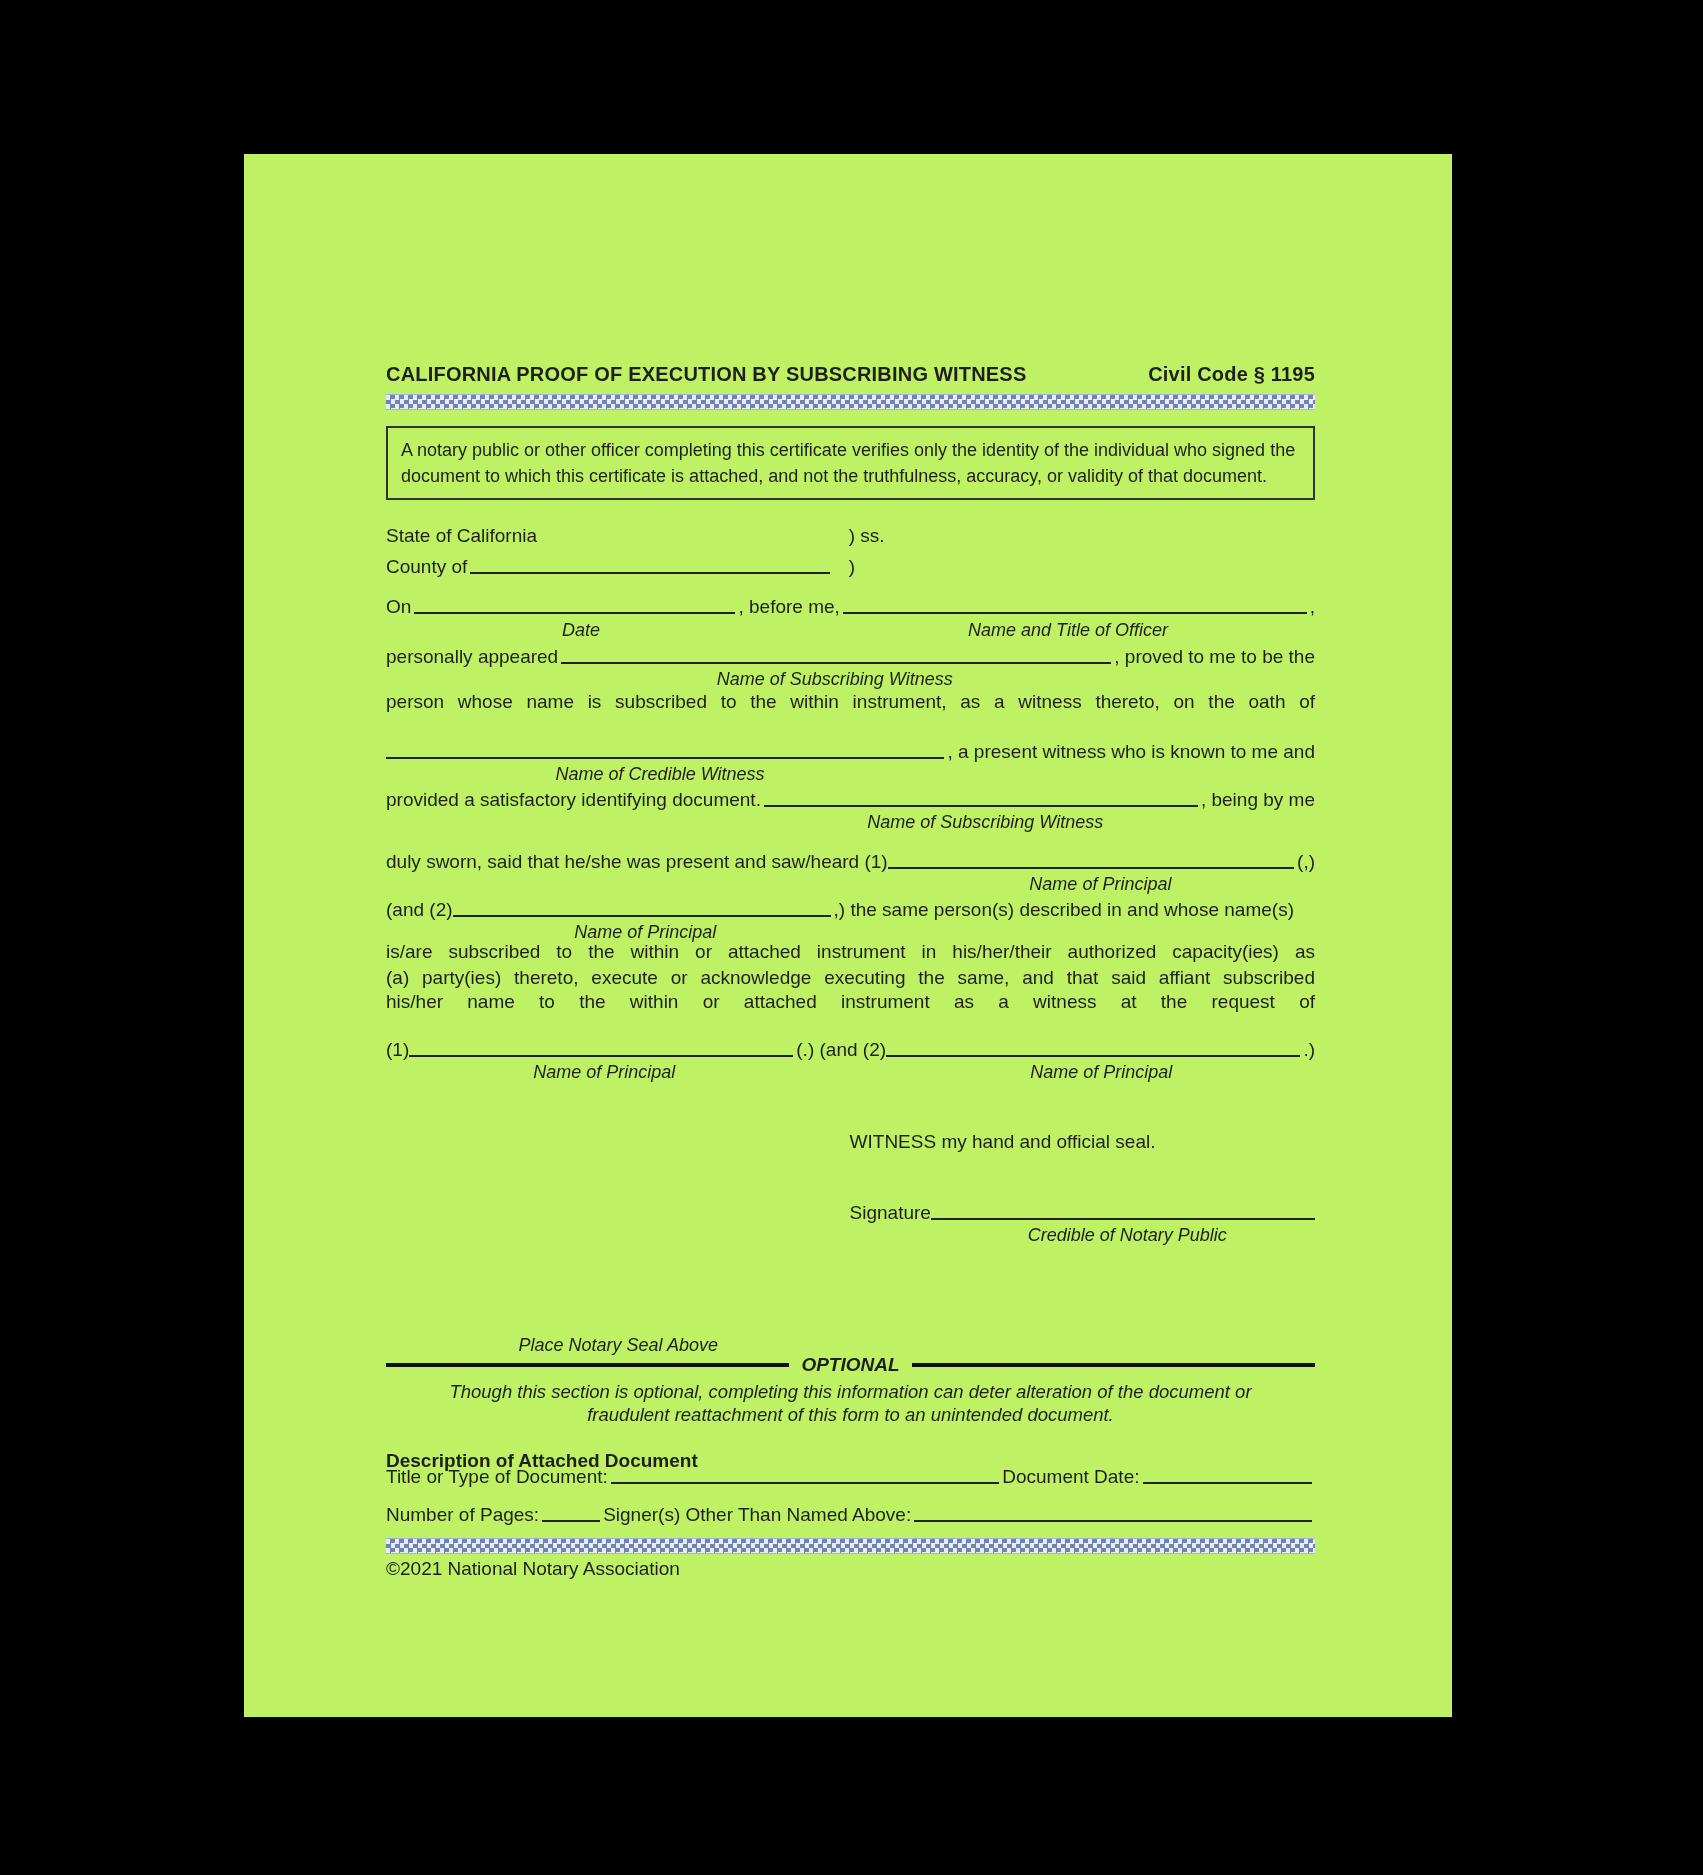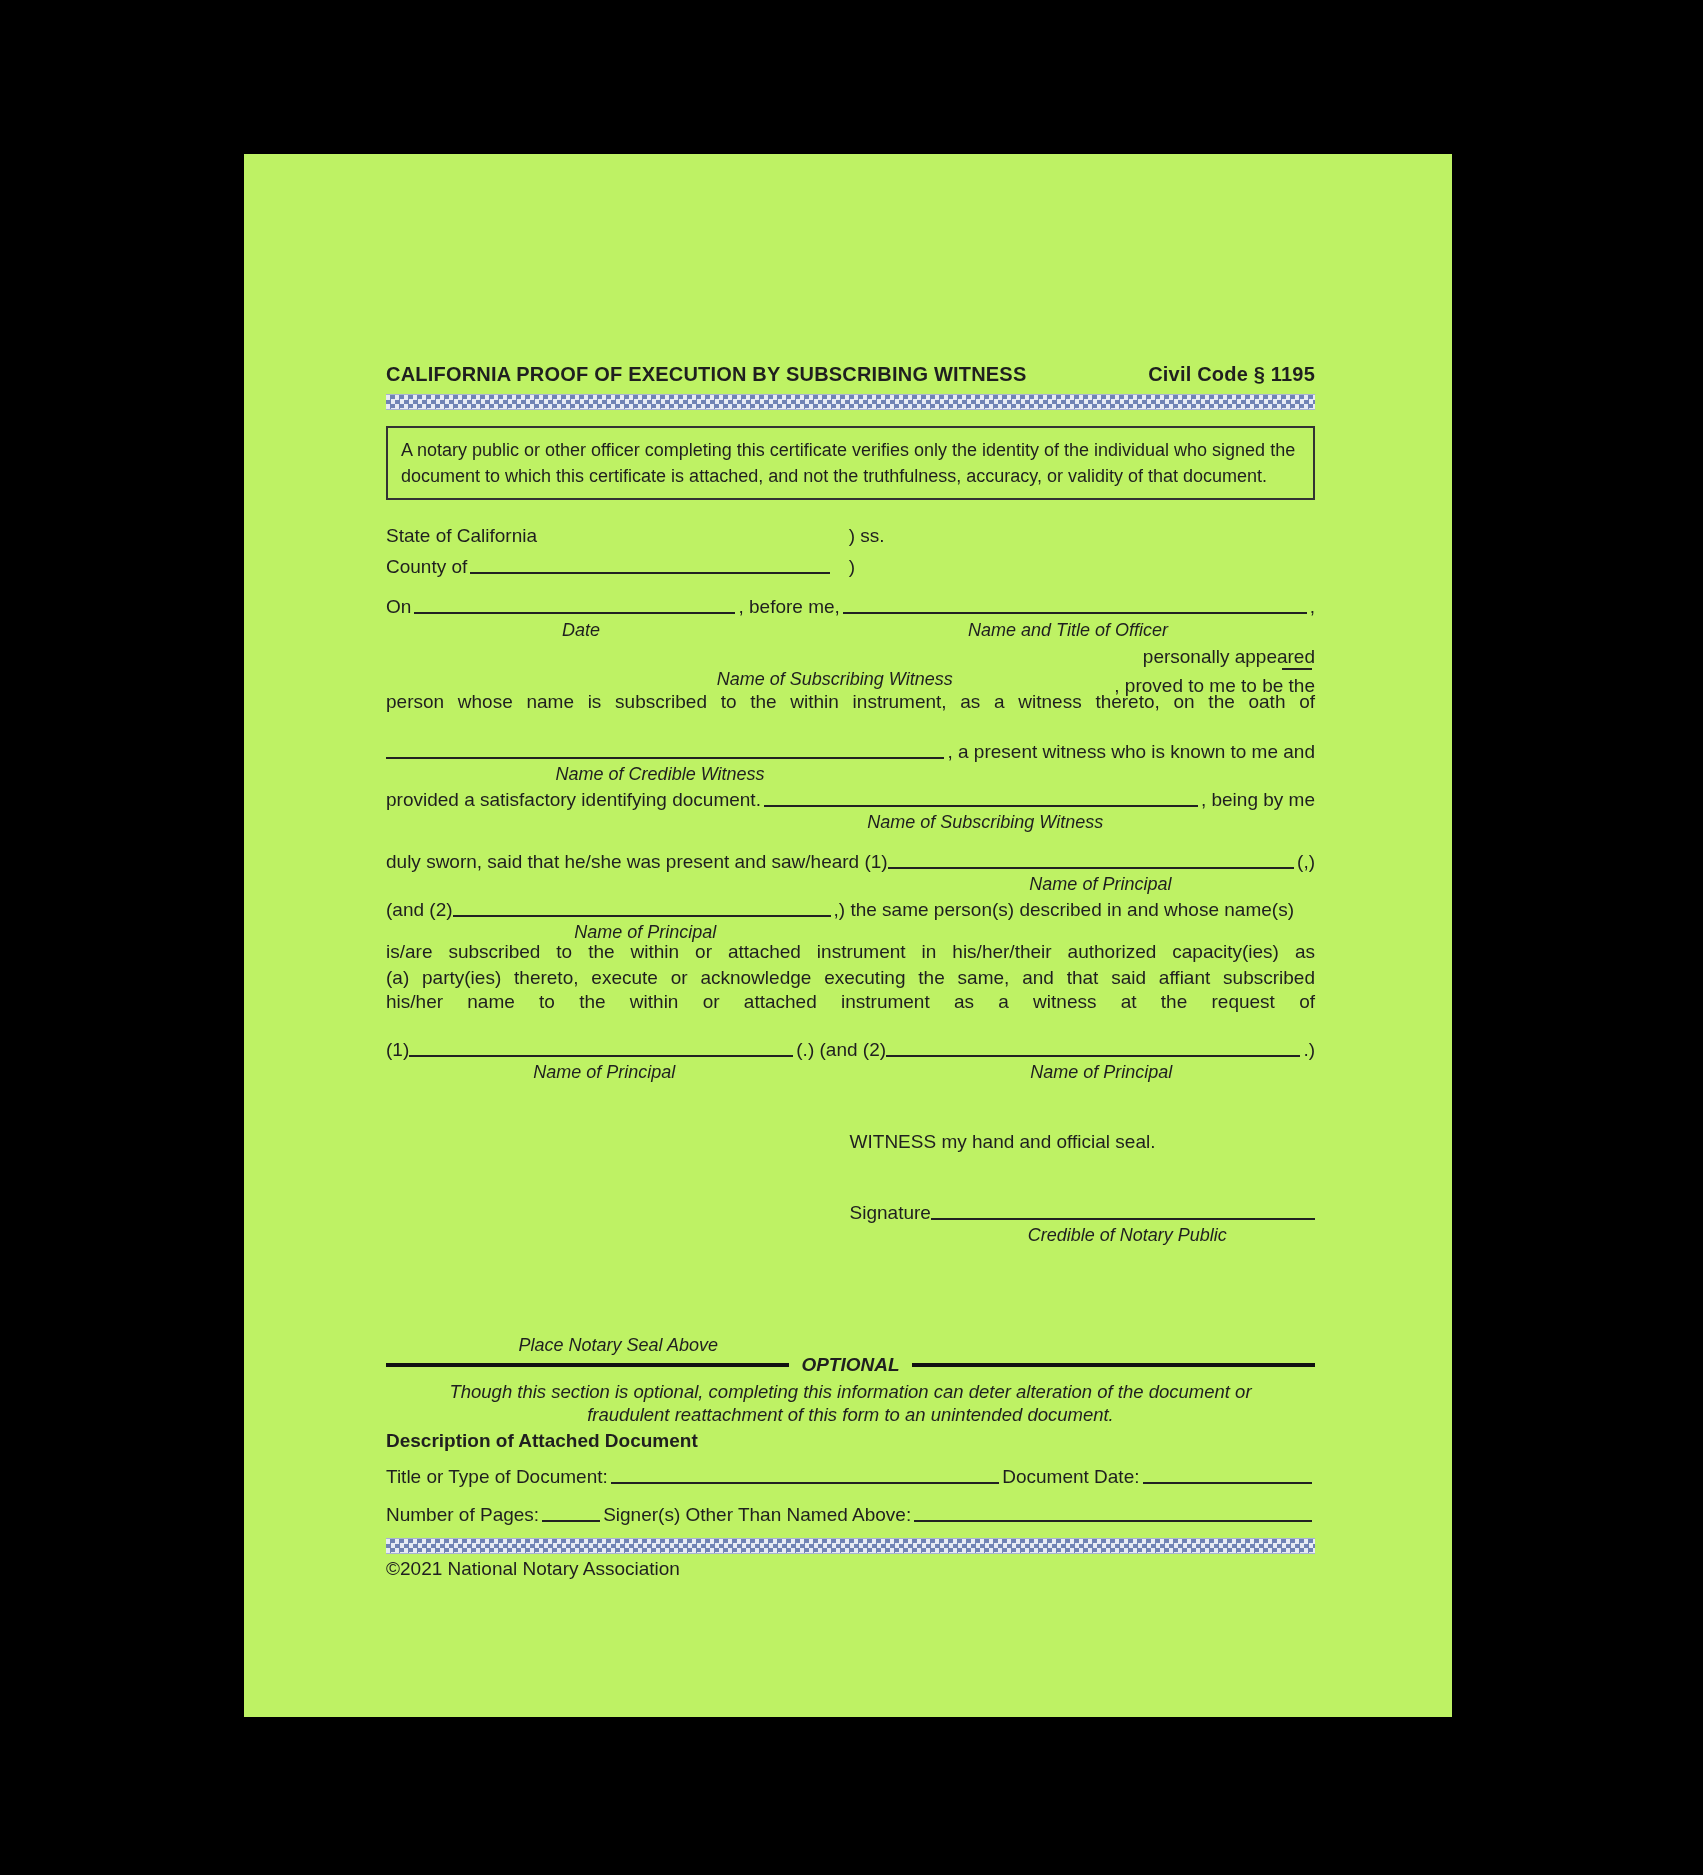--- a/index.html
+++ b/index.html
@@ -52,21 +52,21 @@
     position:absolute;left:0;right:0;display:flex;align-items:center;gap:12px;
   }
   .optrule .rule{flex:1 1 0;height:4px;background:#111;}
   .optrule .optlabel{
     font-weight:bold;font-style:italic;font-size:19px;white-space:nowrap;
   }
   .cnote{
     position:absolute;left:0;right:0;text-align:center;
     font-style:italic;font-size:18.5px;line-height:23px;
   }
-  .heading{position:absolute;left:0;right:0;font-size:19px;font-weight:bold;}
+  .heading{position:absolute;left:0;right:0;font-size:19px;font-weight:bold;margin-top:20px;}
   .indent50{padding-left:49.9%;}
   .copyright{position:absolute;left:0;right:0;font-size:19px;}
 </style>
 </head>
 <body>
 
 <div class="page">
   <div class="content">
 
     <div class="hdr" style="top:209px;">
@@ -94,21 +94,21 @@
       <span class="blank" style="flex-grow:315;"></span>
       <span class="t">, before me,</span>
       <span class="blank" style="flex-grow:455;"></span>
       <span class="t">,</span>
     </div>
     <div class="sub" style="top:465px;">
       <span class="sublabel" style="left:21%;">Date</span>
       <span class="sublabel" style="left:70.4%;margin-left:28px;">Name and Title of Officer</span>
     </div>
 
-    <div class="row" style="top:491px;flex-direction:column;">
+    <div class="row" style="top:491px;">
       <span class="t">personally appeared</span>
       <span class="blank"></span>
       <span class="t">, proved to me to be the</span>
     </div>
     <div class="sub" style="top:514px;">
       <span class="sublabel" style="left:48.3%;">Name of Subscribing Witness</span>
     </div>
 
     <div class="jline" style="top:536px;">person whose name is subscribed to the within instrument, as a witness thereto, on the oath of</div>
 

